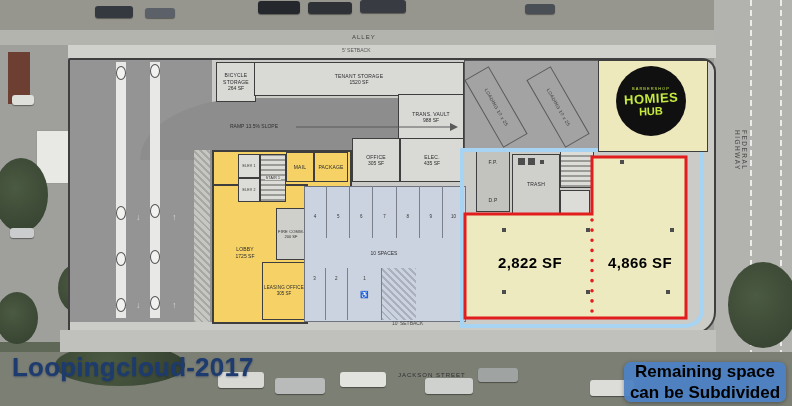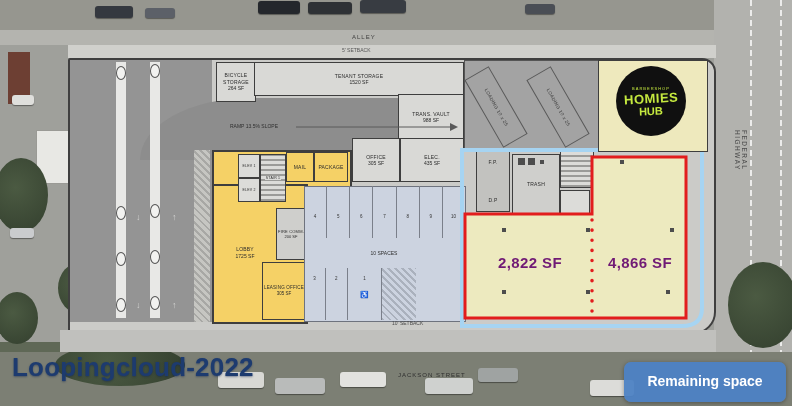--- a/index.html
+++ b/index.html
@@ -46,34 +46,34 @@
   .stall-row{display:flex;}
   .stall{border-left:1px solid #7a7f8a;display:flex;flex-direction:column;align-items:center;}
   .stall:first-child{border-left:none;}
   .stall-num{font-size:4.5px;color:#333;}
   .hatched{background:repeating-linear-gradient(45deg,#aab1bd 0 2px,#ccd3e0 2px 5px);}
   .wheelchair{font-size:7px;color:#333;}
   
   .plan-text{color:#3f3f3f;white-space:nowrap;}
   .colsq{width:4px;height:4px;background:#4d4d4d;}
   
-  .sf-label{font-size:15px;font-weight:bold;color:#701a75;letter-spacing:.4px;white-space:nowrap;}
+  .sf-label{font-size:15px;font-weight:bold;color:#000000;letter-spacing:.4px;white-space:nowrap;}
   .homies-room{left:598px;top:60px;width:108px;height:90px;background:#eee9bd;border:1.5px solid #3e3e3e;}
   .logo-circle{left:616px;top:66px;width:70px;height:70px;border-radius:50%;background:#101010;
     display:flex;flex-direction:column;align-items:center;justify-content:center;}
   .logo-tag{font-size:4px;color:#c5e93f;letter-spacing:1px;}
   .logo-l1{font-size:13px;font-weight:bold;color:#c5e93f;transform:rotate(-3deg);letter-spacing:.5px;}
   .logo-l2{font-size:11px;font-weight:bold;color:#c5e93f;transform:rotate(-2deg);margin-top:-1px;}
   
   .watermark{left:12px;top:352px;font-size:26px;font-weight:bold;color:#1d3b6f;
     text-shadow:0 1px 2px rgba(15,35,80,.45);letter-spacing:.2px;}
   .badge{left:624px;top:362px;width:162px;height:40px;background:rgba(77,130,196,.95);
     border-radius:7px;display:flex;flex-direction:column;align-items:center;justify-content:center;
     box-shadow:0 1px 4px rgba(0,0,0,.35);}
-  .badge span{color:#ffffff;font-weight:bold;font-size:14px;line-height:1.25;text-align:center;}
+  .badge span{color:#000000;font-weight:bold;font-size:17px;line-height:1.25;text-align:center;}
   .federal{transform:rotate(90deg);transform-origin:0 0;font-size:6.5px;color:#4c4c4c;letter-spacing:1.5px;}
   svg.overlay{position:absolute;left:0;top:0;pointer-events:none;}
 </style>
 </head>
 <body>
 
 <div class="stage">
 
   <div class="abs road-top"></div>
   <div class="abs walk-top"></div>
@@ -262,18 +262,19 @@
     <span class="logo-l2">HUB</span>
   </div>
 
   <div class="abs plan-text" style="left:352px;top:34px;font-size:6px;letter-spacing:1px;">ALLEY</div>
   <div class="abs plan-text" style="left:342px;top:47px;font-size:5px;color:#555;">5' SETBACK</div>
   <div class="abs plan-text" style="left:230px;top:123px;font-size:5px;color:#2f2f2f;">RAMP 13.5% SLOPE</div>
   <div class="abs plan-text" style="left:392px;top:320px;font-size:5px;color:#4a4a4a;">10' SETBACK</div>
   <div class="abs plan-text" style="left:398px;top:372px;font-size:6px;color:#2e2e2e;letter-spacing:1px;">JACKSON STREET</div>
   <div class="abs federal" style="left:748px;top:130px;">FEDERAL HIGHWAY</div>
 
-  <div class="abs watermark">Loopingcloud-2022</div>
+  <div class="abs watermark">Loopingcloud-2017</div>
   <div class="abs badge">
     <span>Remaining space</span>
+    <span>can be Subdivided</span>
   </div>
 
 </div>
 
 </body></html>

